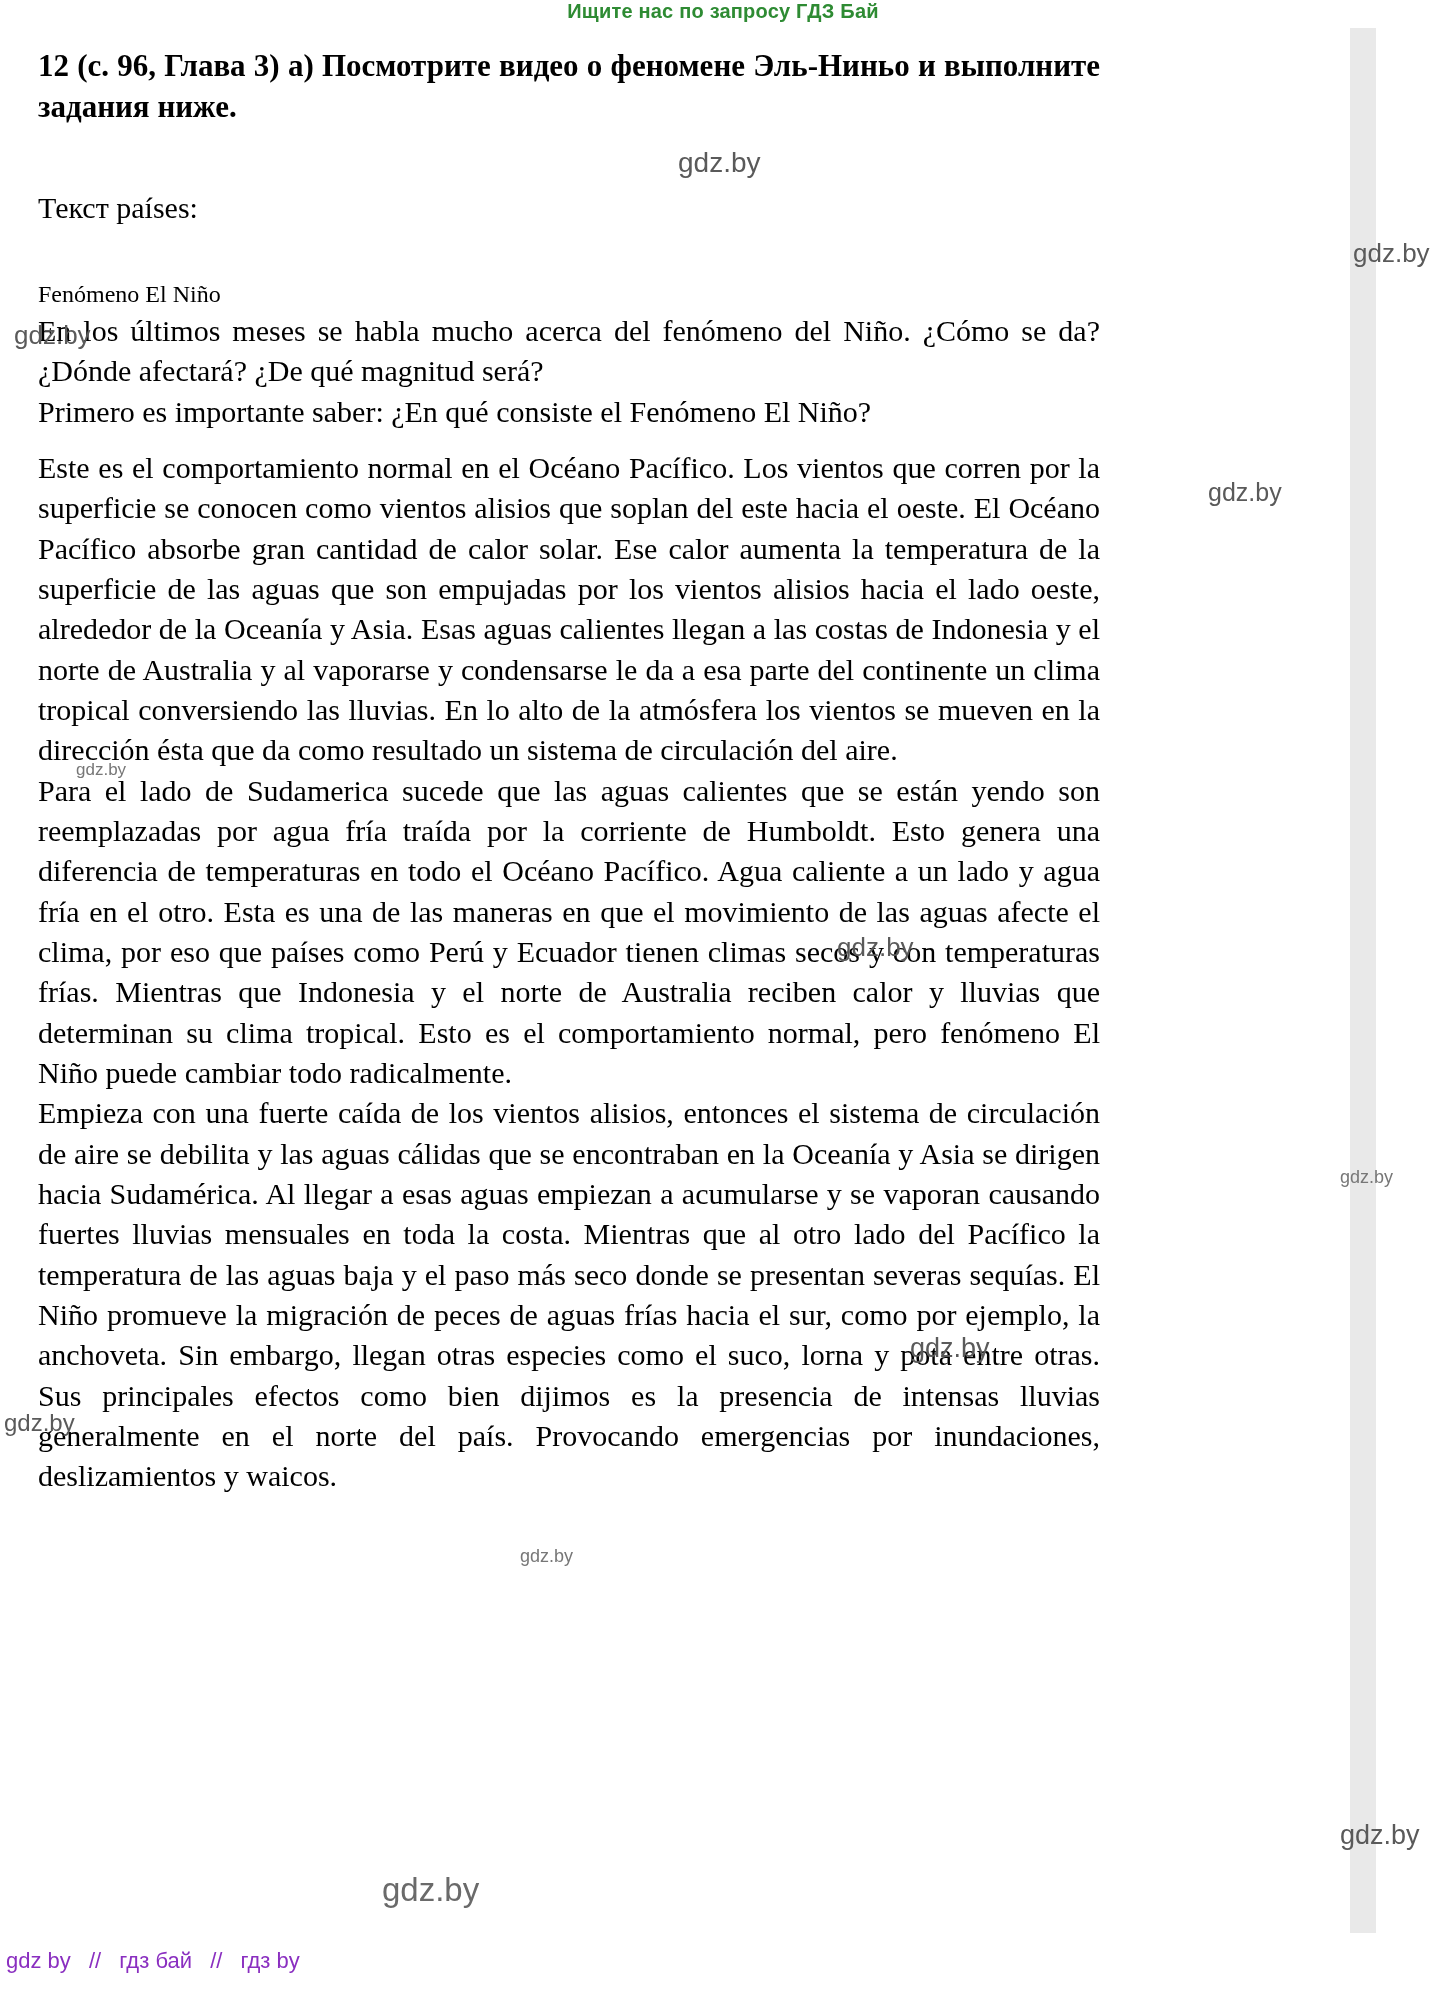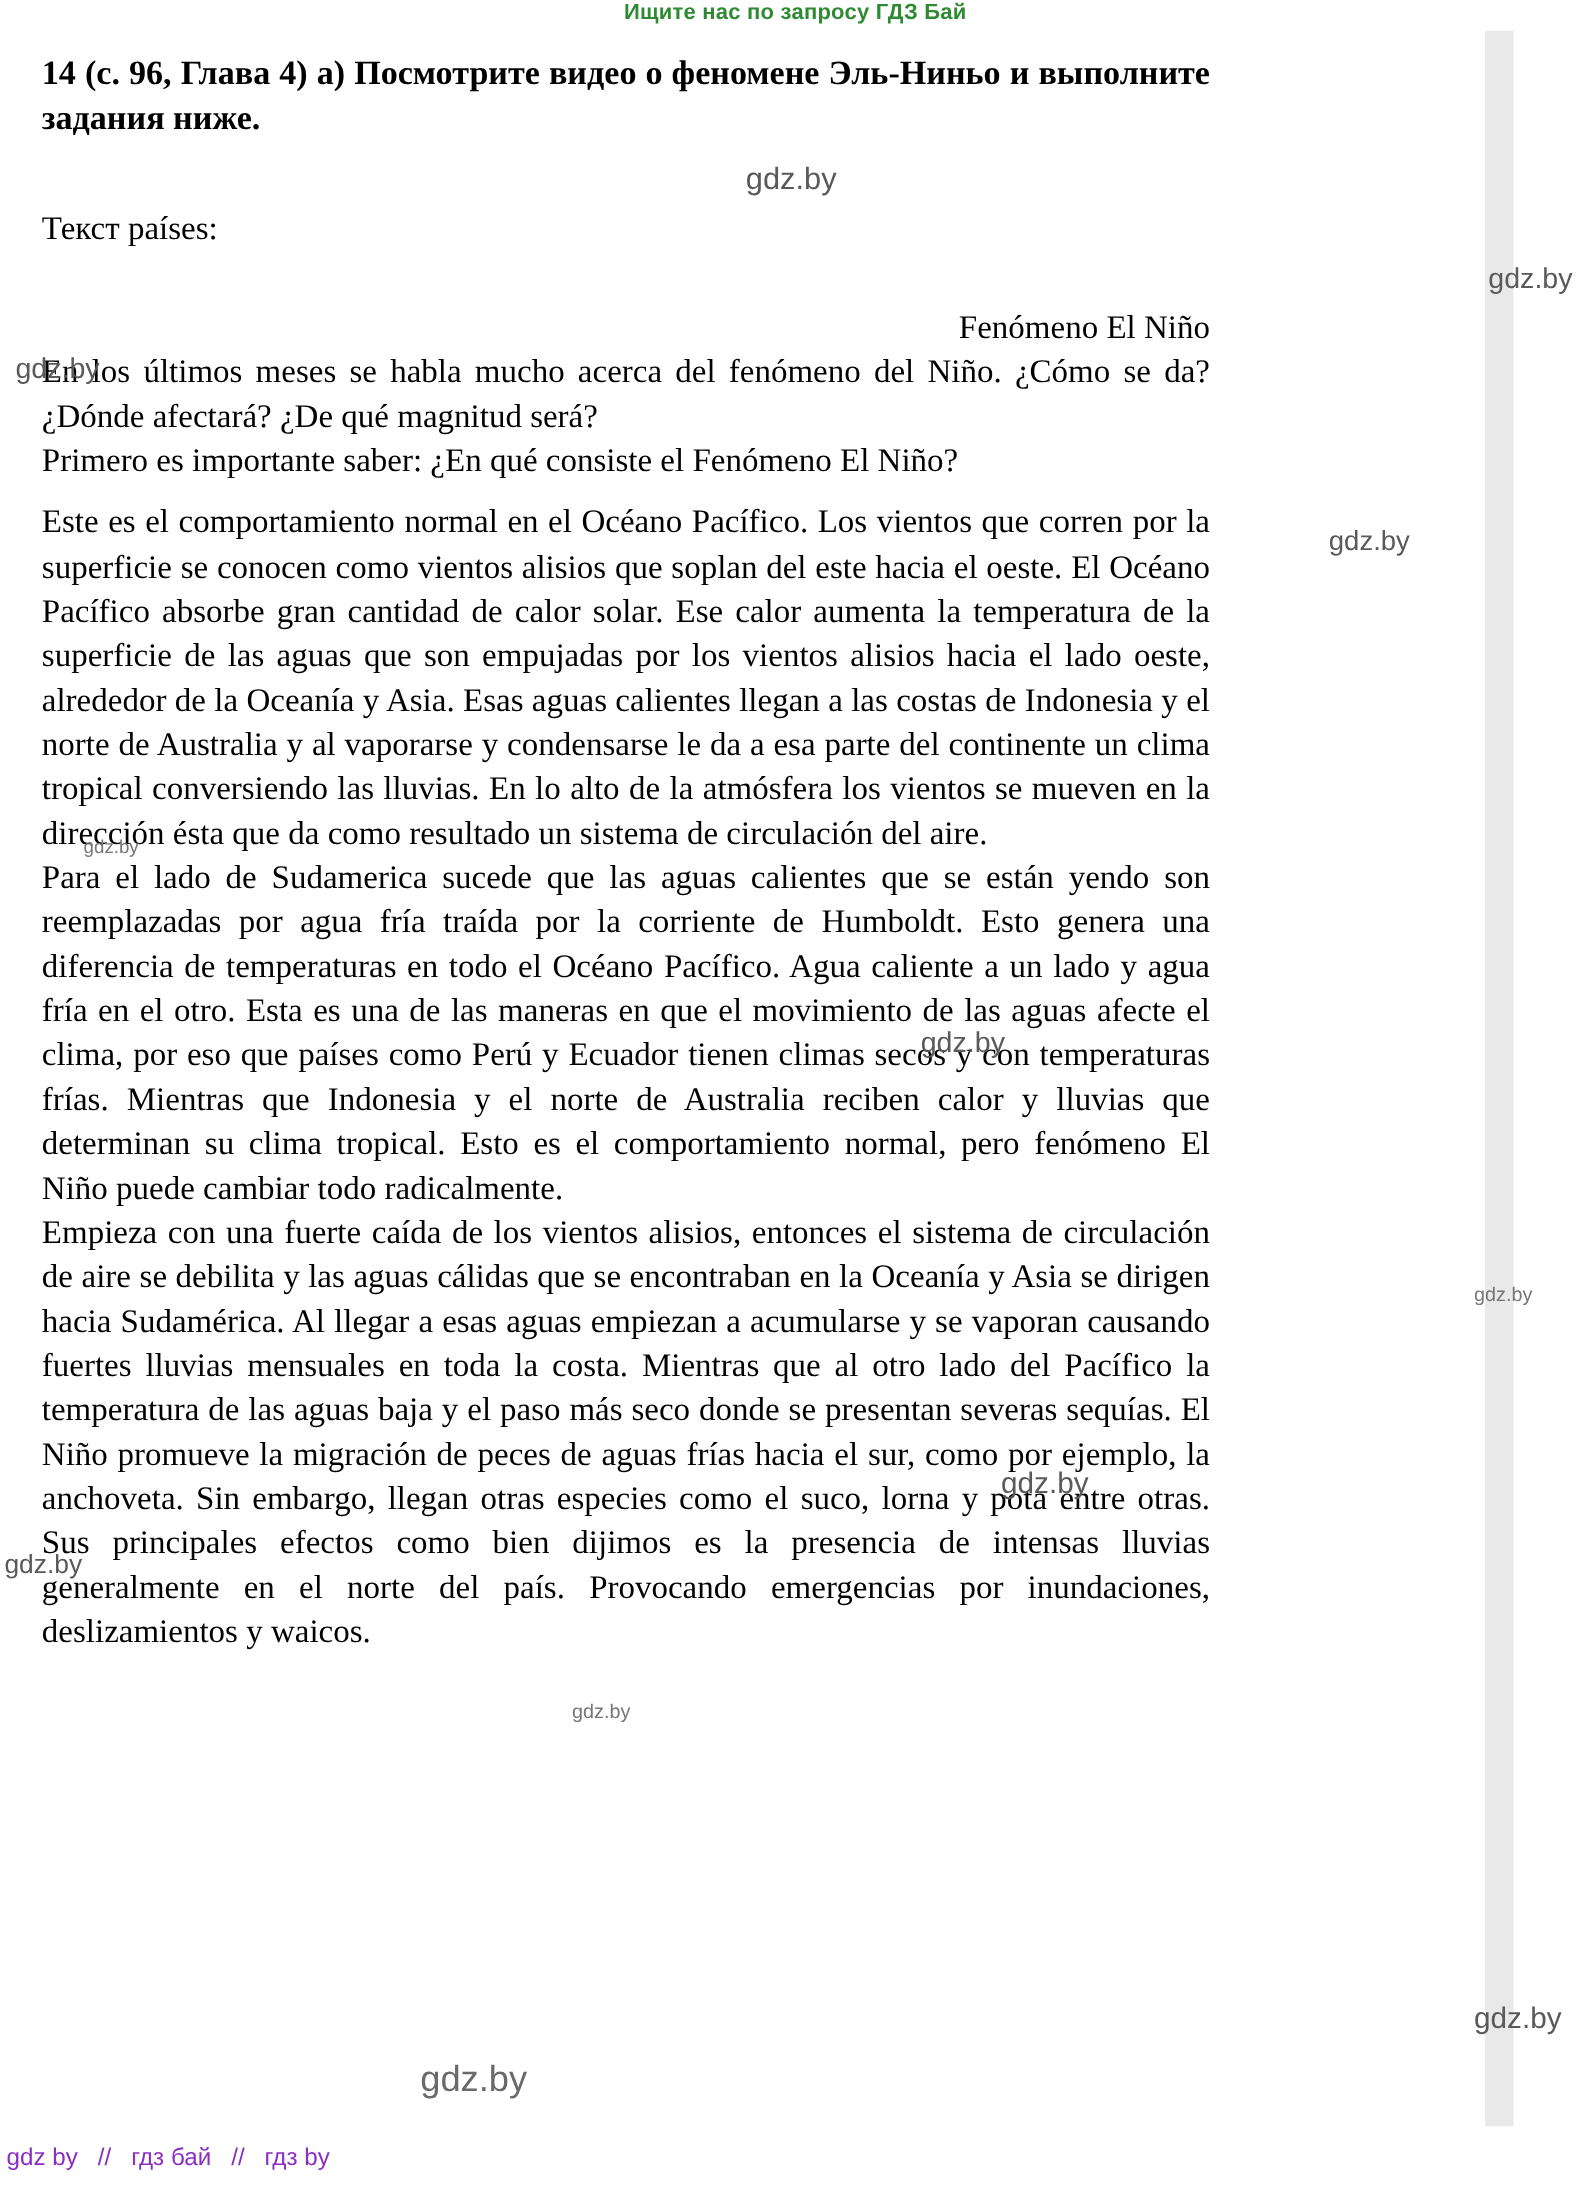--- a/index.html
+++ b/index.html
@@ -56,22 +56,22 @@
     text-align: justify;
     text-align-last: left;
     margin: 0 0 0 0;
   }
   .audio-label {
     font-size: 30px;
     margin-top: 60px;
     line-height: 1.3;
   }
   .doc-heading {
-    font-size: 30px;
-    text-align: right;
+    font-size: 24px;
+    text-align: left;
     margin-top: 52px;
     margin-bottom: 0;
     line-height: 1.25;
   }
   .para {
     font-size: 30px;
     line-height: 1.345;
     margin: 0;
     text-align: justify;
     text-align-last: left;
@@ -120,21 +120,21 @@
 </head>
 <body>
 
 <div class="page">
 
   <div class="promo">Ищите нас по запросу ГДЗ Бай</div>
 
   <div class="right-strip"></div>
 
   <div class="content">
-    <p class="task-title">14 (c. 96, Глава 4) a) Посмотрите видео о феномене Эль-Ниньо и выполните задания ниже.</p>
+    <p class="task-title">12 (c. 96, Глава 3) a) Посмотрите видео о феномене Эль-Ниньо и выполните задания ниже.</p>
     <p class="audio-label">Текст países:</p>
     <p class="doc-heading">Fenómeno El Niño</p>
     <p class="para p1">En los últimos meses se habla mucho acerca del fenómeno del Niño. ¿Cómo se da? ¿Dónde afectará? ¿De qué magnitud será?</p>
     <p class="para p2">Primero es importante saber: ¿En qué consiste el Fenómeno El Niño?</p>
     <p class="para p3">Este es el comportamiento normal en el Océano Pacífico. Los vientos que corren por la superficie se conocen como vientos alisios que soplan del este hacia el oeste. El Océano Pacífico absorbe gran cantidad de calor solar. Ese calor aumenta la temperatura de la superficie de las aguas que son empujadas por los vientos alisios hacia el lado oeste, alrededor de la Oceanía y Asia. Esas aguas calientes llegan a las costas de Indonesia y el norte de Australia y al vaporarse y condensarse le da a esa parte del continente un clima tropical conversiendo las lluvias. En lo alto de la atmósfera los vientos se mueven en la dirección ésta que da como resultado un sistema de circulación del aire.</p>
     <p class="para p4">Para el lado de Sudamerica sucede que las aguas calientes que se están yendo son reemplazadas por agua fría traída por la corriente de Humboldt. Esto genera una diferencia de temperaturas en todo el Océano Pacífico. Agua caliente a un lado y agua fría en el otro. Esta es una de las maneras en que el movimiento de las aguas afecte el clima, por eso que países como Perú y Ecuador tienen climas secos y con temperaturas frías. Mientras que Indonesia y el norte de Australia reciben calor y lluvias que determinan su clima tropical. Esto es el comportamiento normal, pero fenómeno El Niño puede cambiar todo radicalmente.</p>
     <p class="para p5">Empieza con una fuerte caída de los vientos alisios, entonces el sistema de circulación de aire se debilita y las aguas cálidas que se encontraban en la Oceanía y Asia se dirigen hacia Sudamérica. Al llegar a esas aguas empiezan a acumularse y se vaporan causando fuertes lluvias mensuales en toda la costa. Mientras que al otro lado del Pacífico la temperatura de las aguas baja y el paso más seco donde se presentan severas sequías. El Niño promueve la migración de peces de aguas frías hacia el sur, como por ejemplo, la anchoveta. Sin embargo, llegan otras especies como el suco, lorna y pota entre otras. Sus principales efectos como bien dijimos es la presencia de intensas lluvias generalmente en el norte del país. Provocando emergencias por inundaciones, deslizamientos y waicos.</p>
   </div>
 
   <div class="wm wm-1">gdz.by</div>

